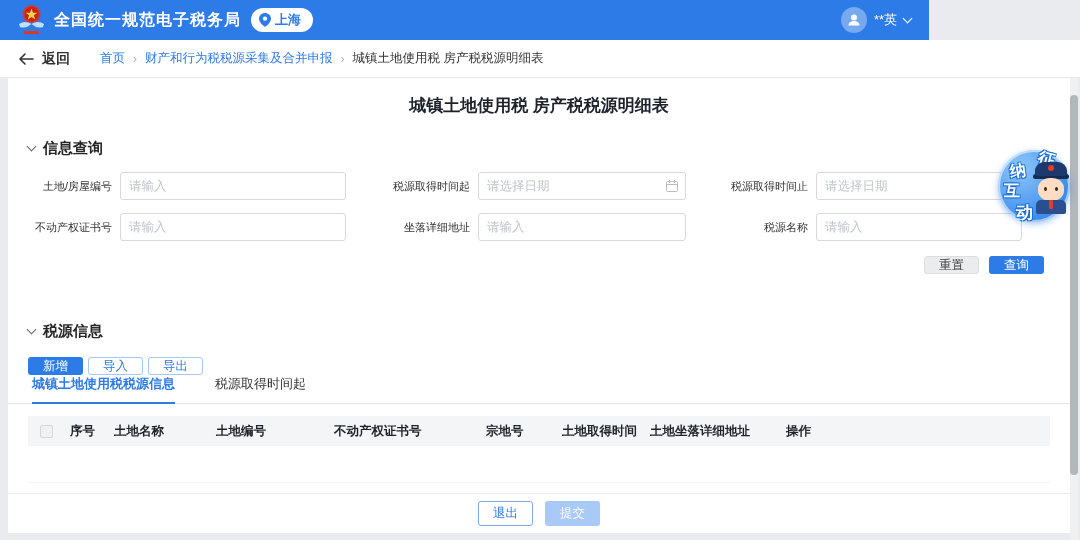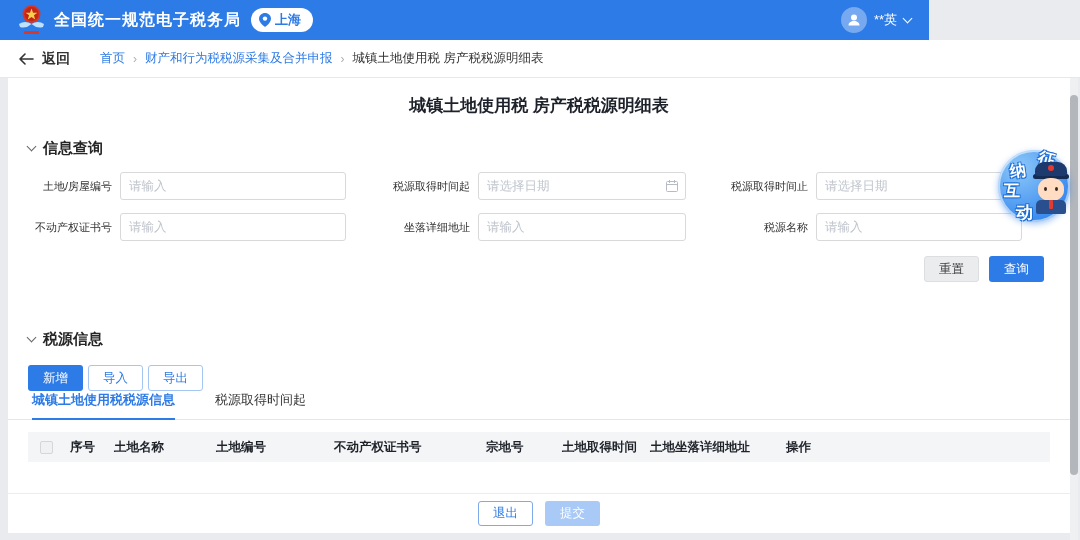--- a/index.html
+++ b/index.html
@@ -76,21 +76,21 @@
   .fcell.last .inwrap { margin-right:16px; }
   .tin {
     width:100%; height:28px; border:1px solid #d9d9d9; border-radius:3px;
     padding:0 8px; font-size:12.5px; color:#333; outline:none;
     font-family:"Liberation Sans","DejaVu Sans",sans-serif;
   }
   .tin::placeholder { color:#bfc4cc; }
   .cal-icon { position:absolute; right:8px; top:8px; }
 
   .qactions { display:flex; justify-content:flex-end; gap:10px; margin-top:15px; padding-right:26px; }
-  .btn { border-radius:3px; font-size:12.5px; height:26px; padding:0 14px; cursor:pointer;
+  .btn { border-radius:3px; font-size:12.5px; height:18px; padding:0 14px; cursor:pointer;
          display:inline-flex; align-items:center; justify-content:center; border:1px solid transparent;
          font-family:"Liberation Sans","DejaVu Sans",sans-serif; }
   .btn-reset { background:#ebecee; border-color:#dcdee0; color:#3c3c3c; }
   .btn-primary { background:#2d7be6; color:#fff; }
   .btn-plain { background:#fff; border-color:#a3c6f3; color:#2d7be6; }
 
   
   .toolbar { display:flex; gap:5px; margin:16px 0 0 20px; }
 
   .tabs { margin-top:0; padding-left:24px; border-bottom:1px solid #e5e6e8; display:flex; gap:40px; }

